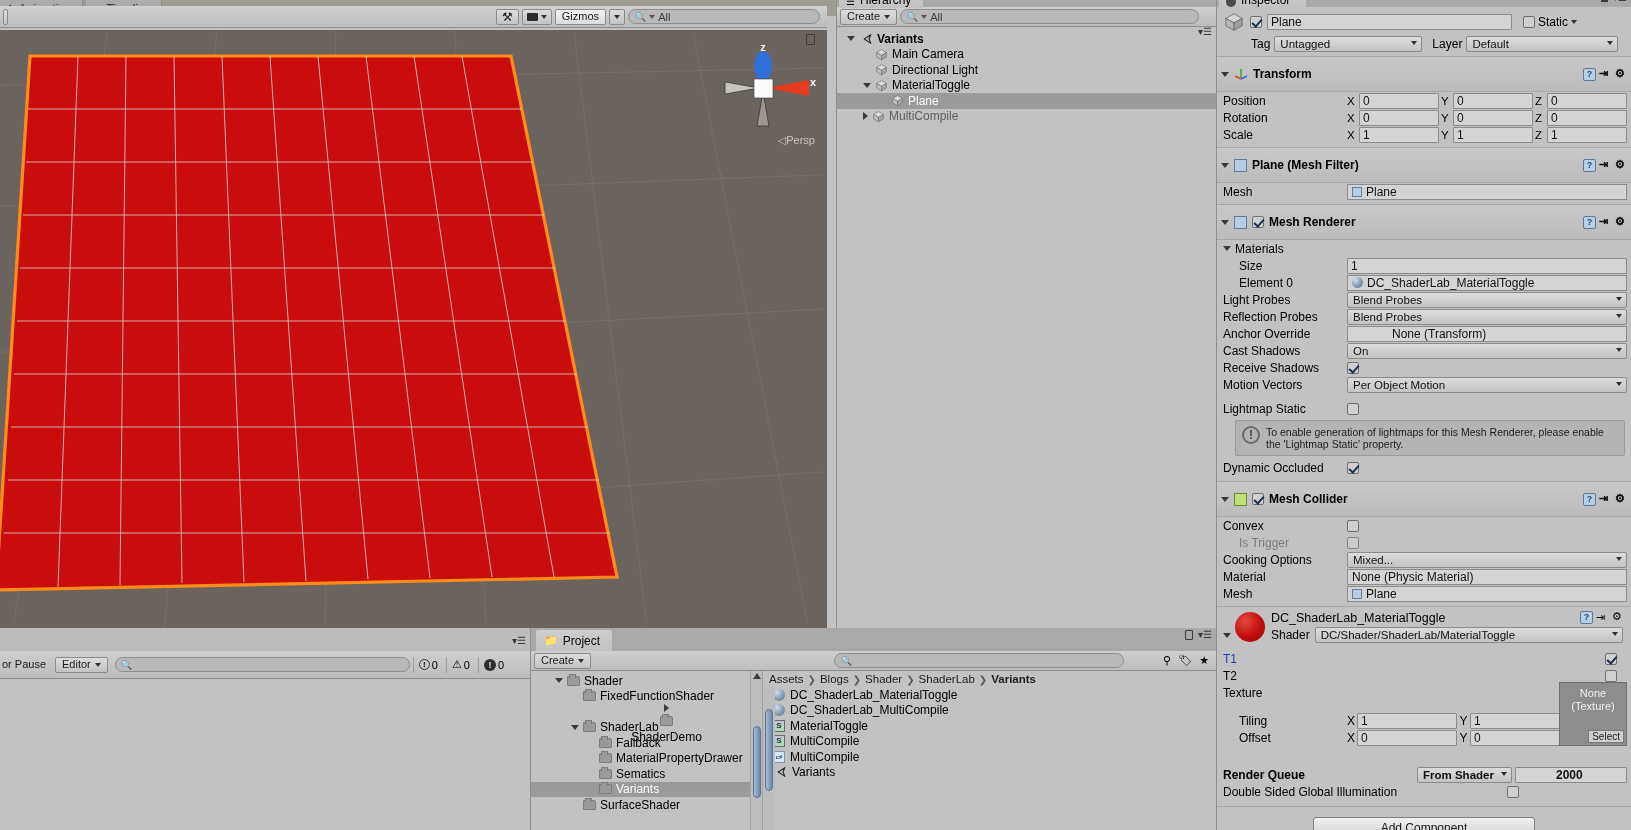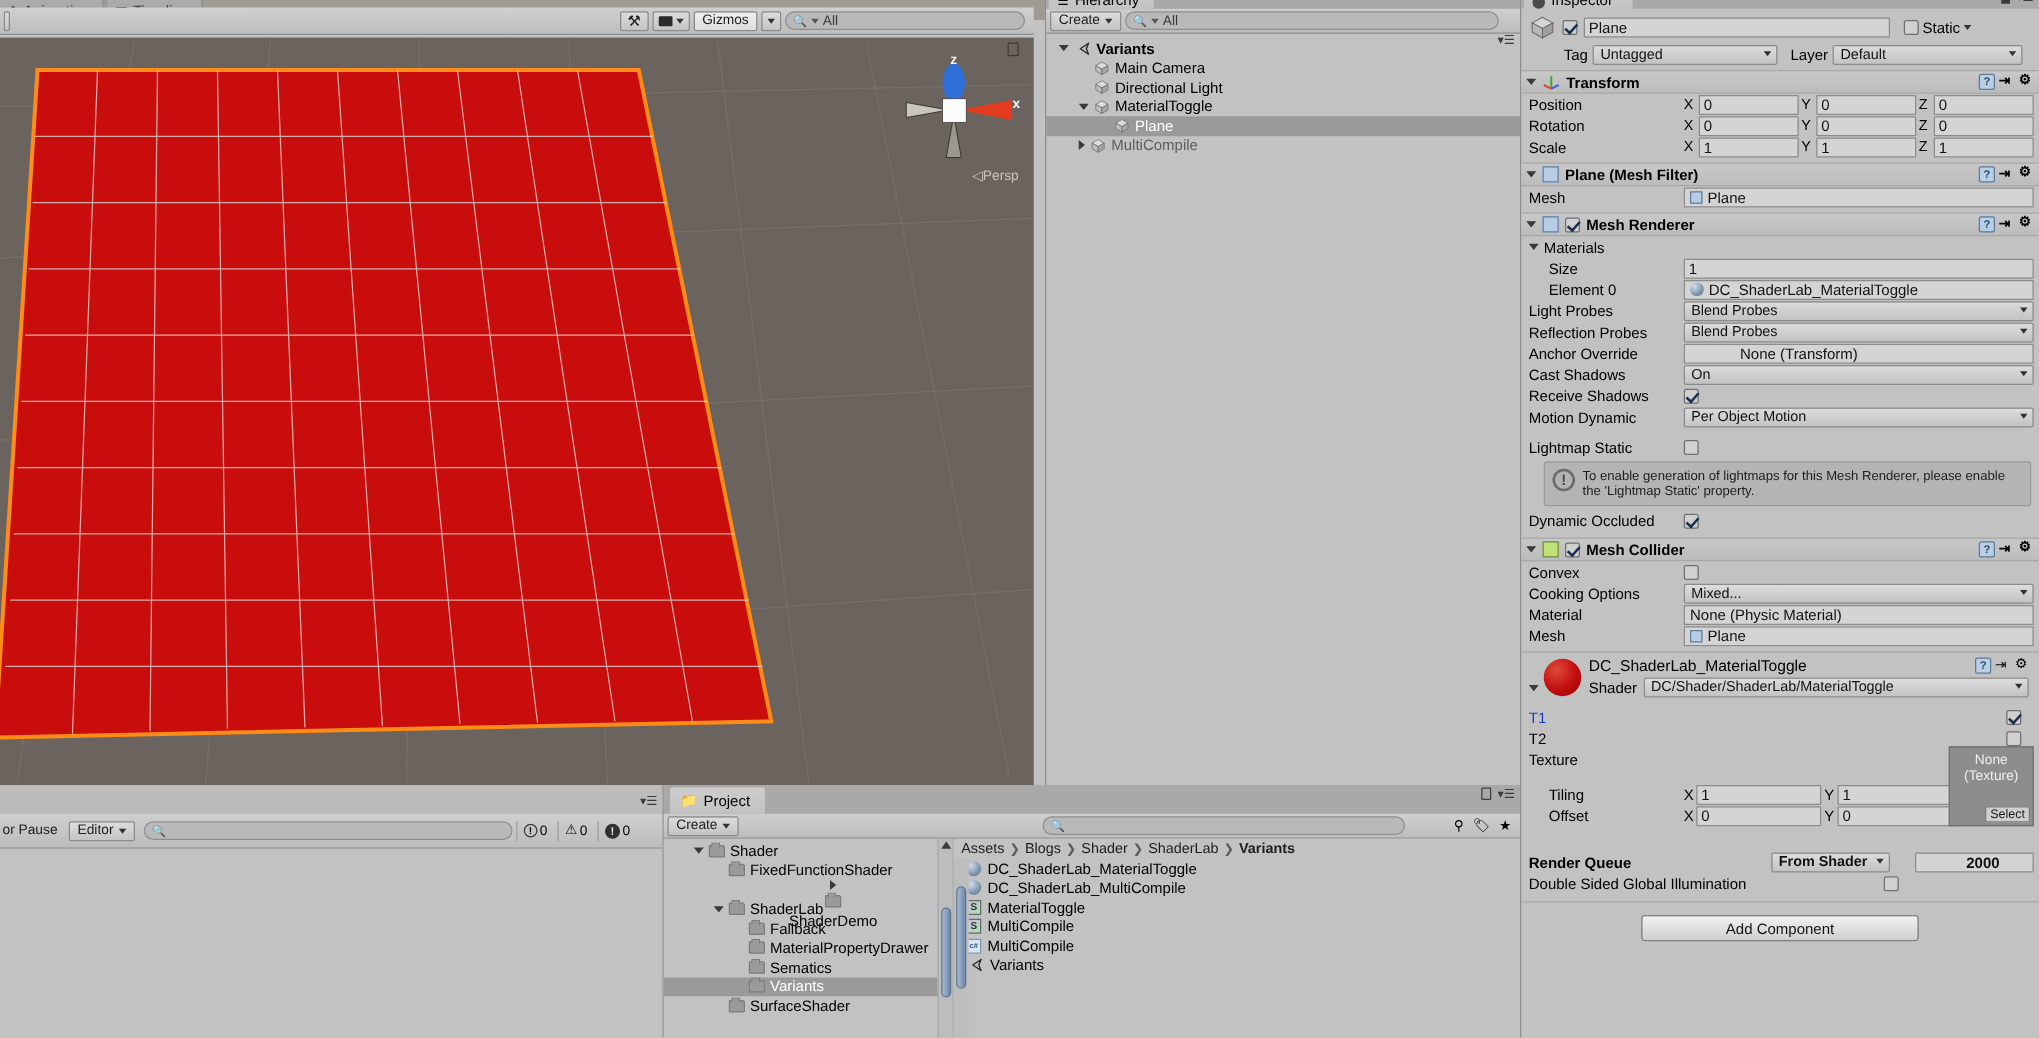--- a/index.html
+++ b/index.html
@@ -116,21 +116,21 @@
   }
   .popup:after{content:"";position:absolute;right:4px;top:4px;width:0;height:0;
     border-left:3px solid transparent;border-right:3px solid transparent;border-top:4px solid #303030;}
   .objfield {
     height:16px; background:#d4d4d4; border:1px solid #8b8b8b;
     font-size:12px; line-height:14px; padding:0 4px; color:#121212;
     display:flex; align-items:center; gap:4px; white-space:nowrap; overflow:hidden;
   }
   .tag-row { display:flex; align-items:center; gap:4px; padding:1px 4px 4px 34px; font-size:12px;}
   .comp-header {
-    display:flex; align-items:center; gap:5px; height:19px; padding-left:4px;
+    display:flex; align-items:center; gap:5px; height:36px; padding-left:4px;
     background:linear-gradient(#c8c8c8,#bcbcbc); border-top:1px solid #a8a8a8; border-bottom:1px solid #a8a8a8;
     font-weight:bold; font-size:12px;
   }
   .comp-icons { margin-left:auto; display:flex; align-items:center; gap:3px; padding-right:3px;}
   .ico-help { width:13px;height:13px;border:1px solid #5d7a9b;background:#b9cfe4;border-radius:2px;font-size:9px;line-height:11px;text-align:center;color:#2b4a6d;font-weight:bold;}
   .ico-pre { width:13px;height:12px;position:relative; }
   .ico-gear { width:13px;height:13px; }
   .prop { display:flex; align-items:center; height:17px; font-size:12px; }
   .prop .lbl { width:130px; padding-left:6px; white-space:nowrap; }
   .prop .lbl.ind { padding-left:22px; }
@@ -670,21 +670,21 @@
         <span class="lbl">Cast Shadows</span>
         <div class="popup" style="flex:1;margin-right:4px;">
           <span>On</span>
         </div>
       </div>
       <div class="prop">
         <span class="lbl">Receive Shadows</span>
         <span class="chk on"></span>
       </div>
       <div class="prop">
-        <span class="lbl">Motion Dynamic</span>
+        <span class="lbl">Motion Vectors</span>
         <div class="popup" style="flex:1;margin-right:4px;">
           <span>Per Object Motion</span>
         </div>
       </div>
       <div class="prop" style="margin-top:7px;">
         <span class="lbl">Lightmap Static</span>
         <span class="chk"></span>
       </div>
       <div class="helpbox">
         <span class="warn-ico">!</span>
@@ -702,20 +702,24 @@
         <span>Mesh Collider</span>
         <div class="comp-icons">
           <span class="ico-help">?</span>
           <span class="ico-pre" style="font-size:11px;line-height:11px;">⇥</span>
           <span class="ico-gear" style="font-size:11px;line-height:11px;">⚙</span>
         </div>
       </div>
       <div class="prop">
         <span class="lbl">Convex</span>
         <span class="chk"></span>
+      </div>
+      <div class="prop">
+        <span class="lbl ind" style="color:#7a7a7a;">Is Trigger</span>
+        <span class="chk" style="opacity:.7;"></span>
       </div>
       <div class="prop">
         <span class="lbl">Cooking Options</span>
         <div class="popup" style="flex:1;margin-right:4px;">
           <span>Mixed...</span>
         </div>
       </div>
       <div class="prop">
         <span class="lbl">Material</span>
         <div class="objfield" style="flex:1;margin-right:4px;">
@@ -792,21 +796,21 @@
         <div class="txtfield" style="width:100px;">
           <span>0</span>
         </div>
       </div>
 
       <div class="prop" style="margin-top:20px;font-weight:bold;">
         <span class="lbl" style="width:200px;">Render Queue</span>
         <div class="popup" style="width:95px;">
           <span>From Shader</span>
         </div>
-        <div class="txtfield" style="flex:1;margin-left:20px;margin-right:4px;padding-left:40px;">
+        <div class="txtfield" style="flex:1;margin-left:3px;margin-right:4px;padding-left:40px;">
           <span>2000</span>
         </div>
       </div>
       <div class="prop">
         <span class="lbl" style="width:290px;">Double Sided Global Illumination</span>
         <span class="chk"></span>
       </div>
 
       <div style="border-top:1px solid #a8a8a8;margin-top:6px;"></div>
       <div class="add-comp-btn">

